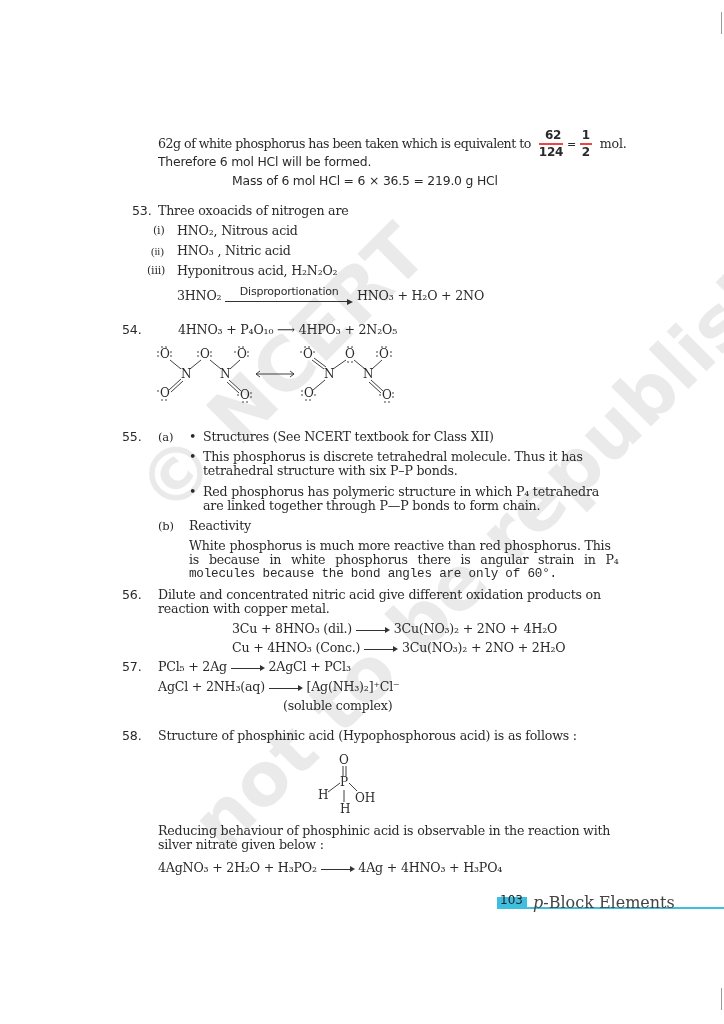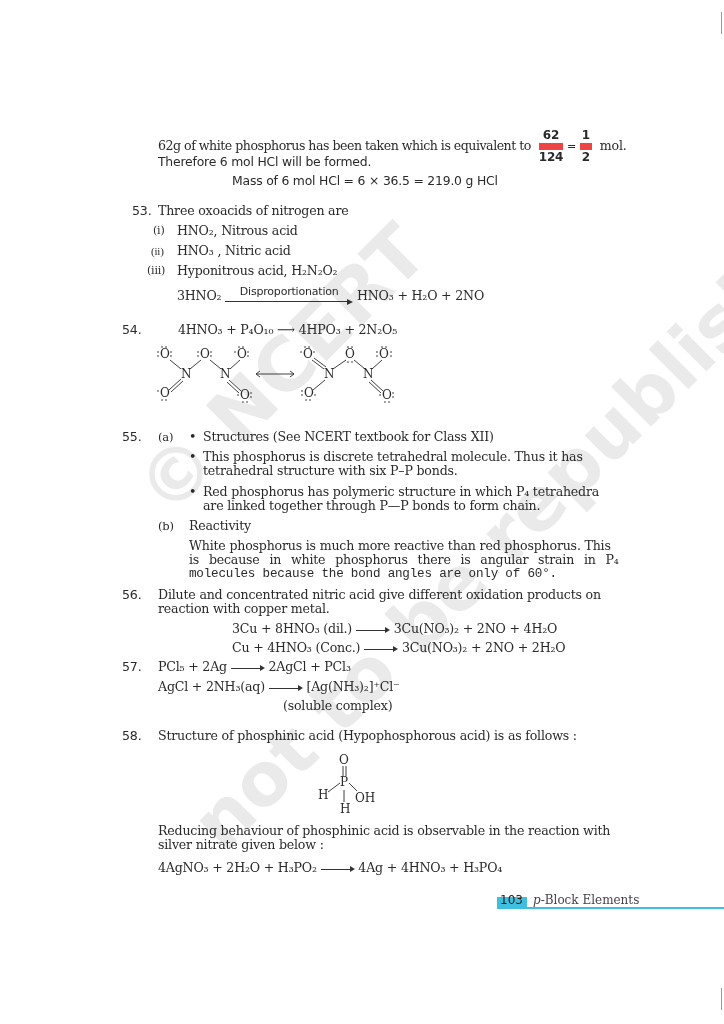--- a/index.html
+++ b/index.html
@@ -4,37 +4,37 @@
 <style>
   html, body { margin: 0; padding: 0; }
   body {
     width: 724px; height: 1024px; background: #ffffff; position: relative; overflow: hidden;
     font-family: "DejaVu Serif", "Liberation Serif", serif; color: #2a2a2a;
   }
   .page { position: absolute; left: 0; top: 0; width: 724px; height: 1024px; }
   .t { position: absolute; white-space: nowrap; font-size: 12.6px; line-height: 16px; letter-spacing: -0.2px; }
   .sans { font-family: "DejaVu Sans", "Liberation Sans", sans-serif; }
   .frac { display: inline-block; vertical-align: middle; text-align: center; font-weight: bold; font-family: "DejaVu Sans", sans-serif; font-size: 12px; }
-  .frac .num { display: block; border-bottom: 7px solid #ef4444; padding: 0 2px; line-height: 15px; }
+  .frac .num { display: block; border-bottom: 2px solid #ef4444; padding: 0 2px; line-height: 15px; text-align: right; }
   .frac .den { display: block; line-height: 15px; }
   .arrow-long { display: inline-block; position: relative; width: 34px; height: 10px; vertical-align: middle; }
   .arrow-long::before { content: ""; position: absolute; left: 0; right: 3px; top: 5px; border-top: 1px solid #333; }
   .arrow-long::after { content: ""; position: absolute; right: 0; top: 2px; width: 0; height: 0; border-left: 5px solid #333; border-top: 3px solid transparent; border-bottom: 3px solid transparent; }
   .disp-arrow { display: inline-block; position: relative; width: 128px; height: 18px; vertical-align: bottom; text-align: center; }
   .disp-arrow .lbl { font-family: "DejaVu Sans", sans-serif; font-size: 11px; line-height: 12px; display: block; }
   .disp-arrow .line { position: absolute; left: 0; right: 4px; bottom: 2px; border-top: 1px solid #333; }
   .disp-arrow .head { position: absolute; right: 0; bottom: -1px; width: 0; height: 0; border-left: 6px solid #333; border-top: 3px solid transparent; border-bottom: 3px solid transparent; }
   .watermark {
     position: absolute; font-family: "DejaVu Sans", sans-serif; color: rgba(160,160,160,0.22);
     font-size: 74px; font-weight: bold; white-space: nowrap; pointer-events: none;
   }
   .footer-bar { position: absolute; left: 497px; top: 907px; width: 227px; height: 2px; background: #3fbfdf; }
   .footer-block { position: absolute; left: 497px; top: 897px; width: 30px; height: 12px; background: #3fbfdf; }
   .footer-num { position: absolute; left: 500px; top: 893px; font-size: 12px; font-family: "DejaVu Sans", sans-serif; color: #222; }
-  .footer-title { position: absolute; left: 533px; top: 893px; font-size: 12px; color: #444; }
+  .footer-title { position: absolute; left: 533px; top: 893px; font-size: 16px; color: #444; }
   .date { position: absolute; left: 604px; top: 988px; font-size: 9px; font-family: "Liberation Sans", sans-serif; color: #333; margin-top: 46px; }
   .crop-mark { position: absolute; width: 1px; background: #999; }
   svg text { font-family: "DejaVu Serif", serif; }
 </style>
 </head>
 <body>
 
 <div class="page">
 
   <div class="watermark" style="left:120px; top:470px; transform: rotate(-45deg); transform-origin: left top;">

